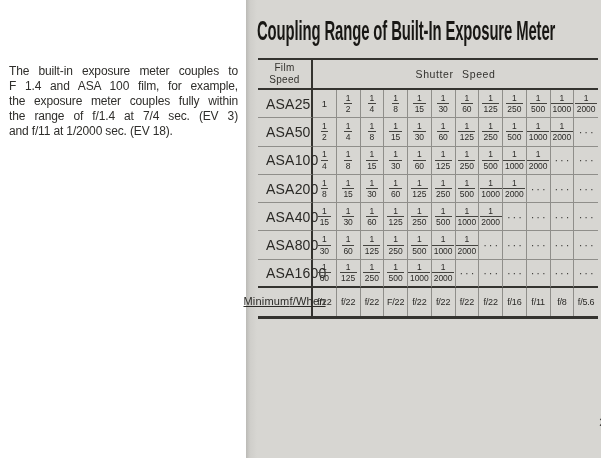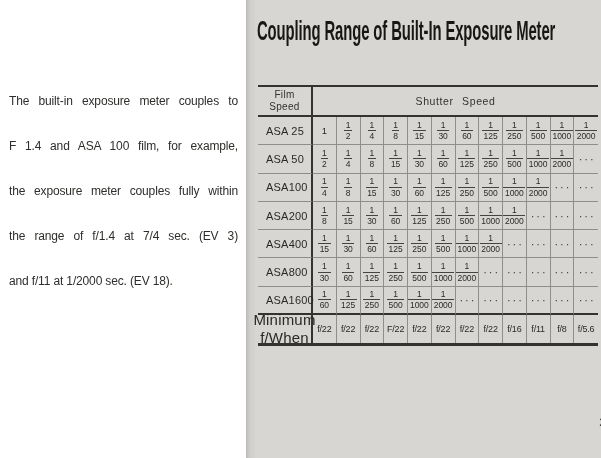--- a/index.html
+++ b/index.html
@@ -13,65 +13,65 @@
   .screen{
     position:relative;width:601px;height:458px;background:#ffffff;
     overflow:hidden;margin:0;
   }
   
   .para{
     position:absolute;left:9px;top:64px;width:229px;
     font-size:12px;line-height:15px;letter-spacing:-0.15px;
     color:#2f2e2b;
   }
-  .pline{text-align:justify;text-align-last:justify;white-space:normal;margin-top:30px;}
+  .pline{text-align:justify;text-align-last:justify;white-space:normal;}
   .pline.plast{text-align-last:left;}
 
   
   .panel{
     position:absolute;left:246px;top:0;width:383px;height:458px;
     background:linear-gradient(90deg,#bbbab6 0px,#cfceca 4px,var(--panel) 11px,var(--panel) 93%,#dcdbd7 100%);
   }
   .title{
     position:absolute;left:11px;top:16px;
     font-size:27px;font-weight:bold;color:#181714;
     white-space:nowrap;transform:scaleX(0.55);transform-origin:left top;
     letter-spacing:-0.2px;
   }
 
   
   .grid{
-    position:absolute;left:12px;top:85px;width:340px;
+    position:absolute;left:12px;top:58px;width:340px;
     display:grid;
     grid-template-columns:55px repeat(12,1fr);
     grid-template-rows:30px repeat(7,28.3px) 28px;
     border-top:2px solid var(--dark);
     border-bottom:3px solid var(--dark);
     color:var(--ink);
   }
   .cell{display:flex;align-items:center;justify-content:center;min-width:0;}
   .hb1{border-bottom:1px solid var(--thin);}
   .hb2{border-bottom:2px solid var(--dark);}
   .vr1{border-right:1px solid var(--thin);}
   .vr2{border-right:2px solid var(--dark);}
 
   .filmhead{flex-direction:column;font-size:10px;line-height:1.2;letter-spacing:0.3px;color:#33322e;}
   .shutterhead{grid-column:2 / span 12;font-size:10.5px;letter-spacing:0.6px;word-spacing:5px;color:#33322e;}
 
-  .label{justify-content:space-between;padding:0 7px 0 8px;font-size:11px;letter-spacing:0.2px;}
+  .label{justify-content:space-between;padding:0 7px 0 8px;font-size:14px;letter-spacing:0.2px;}
   .label .asa,.label .numv{white-space:nowrap;}
 
   .speed{font-size:9px;}
   .speed.plain{font-size:9.5px;}
   .frac{display:flex;flex-direction:column;align-items:center;line-height:1;}
   .frac .num{font-size:8.5px;padding-bottom:1px;}
   .frac .den{font-size:8.5px;border-top:1px solid #454440;padding:1px 1.5px 0 1.5px;}
   .dots{font-size:11px;letter-spacing:2px;padding-left:2px;color:#3a3936;}
 
-  .minlabel{flex-direction:column;font-size:15px;line-height:1.2;letter-spacing:0.2px;}
+  .minlabel{flex-direction:row;font-size:11px;line-height:1.2;letter-spacing:0.2px;text-decoration:underline;}
   .mincell{font-size:9px;letter-spacing:-0.2px;}
 
   .pagenum{
     position:absolute;right:16px;top:416px;
     font-size:11.5px;color:#454441;letter-spacing:0.5px;
   }
 </style>
 </head>
 <body>
 

